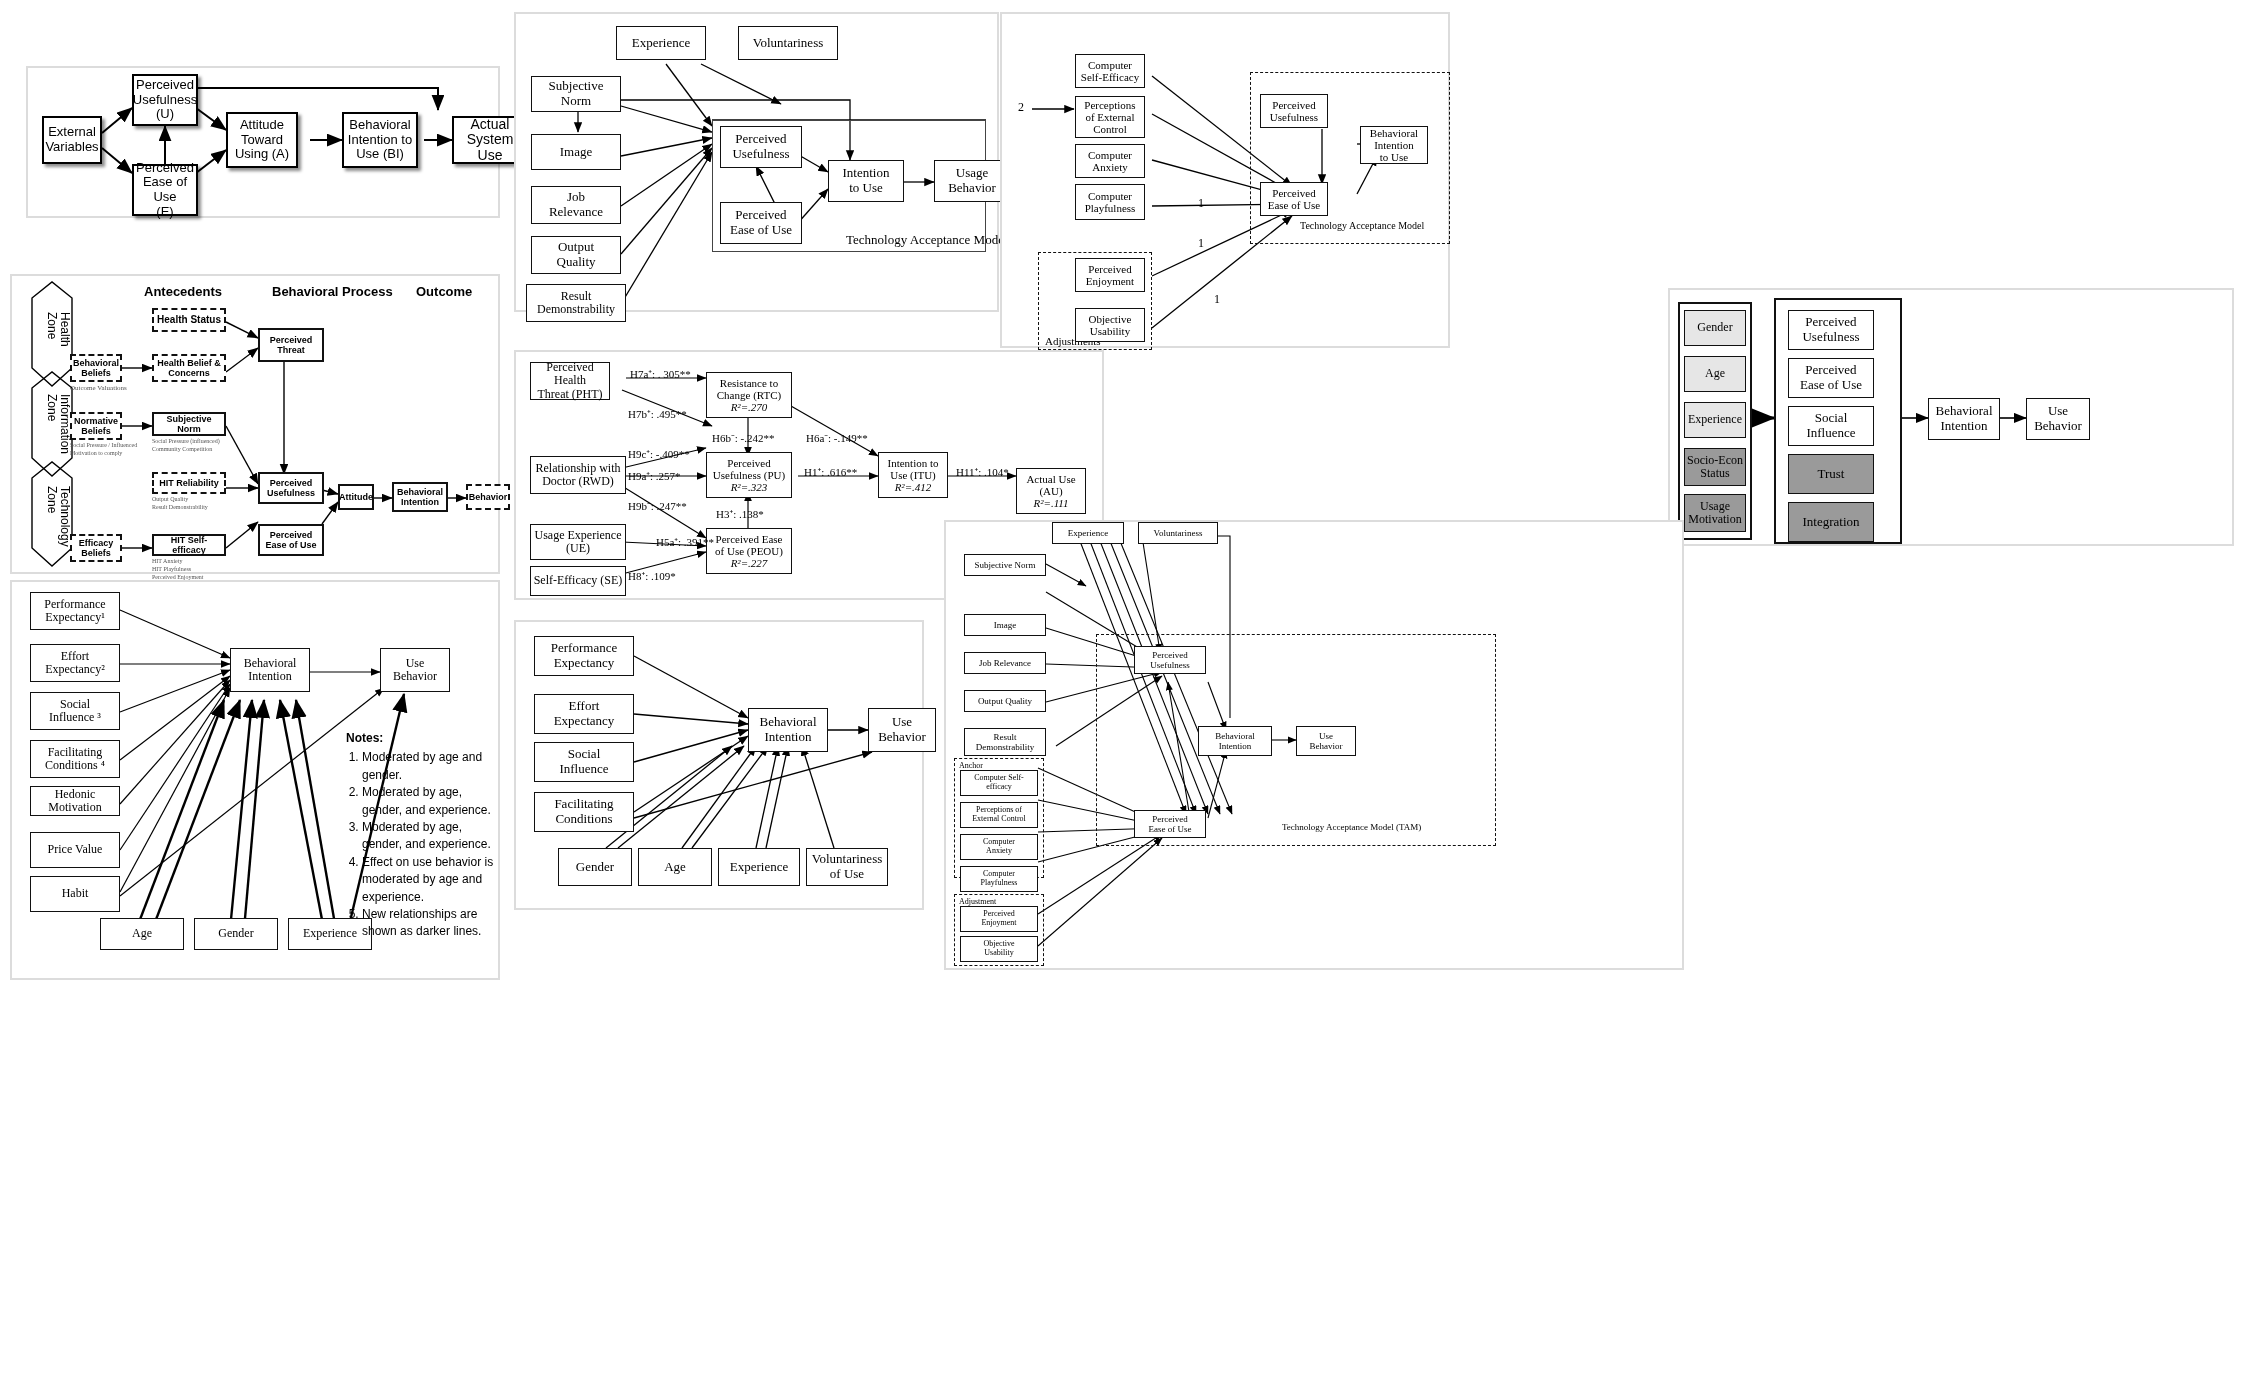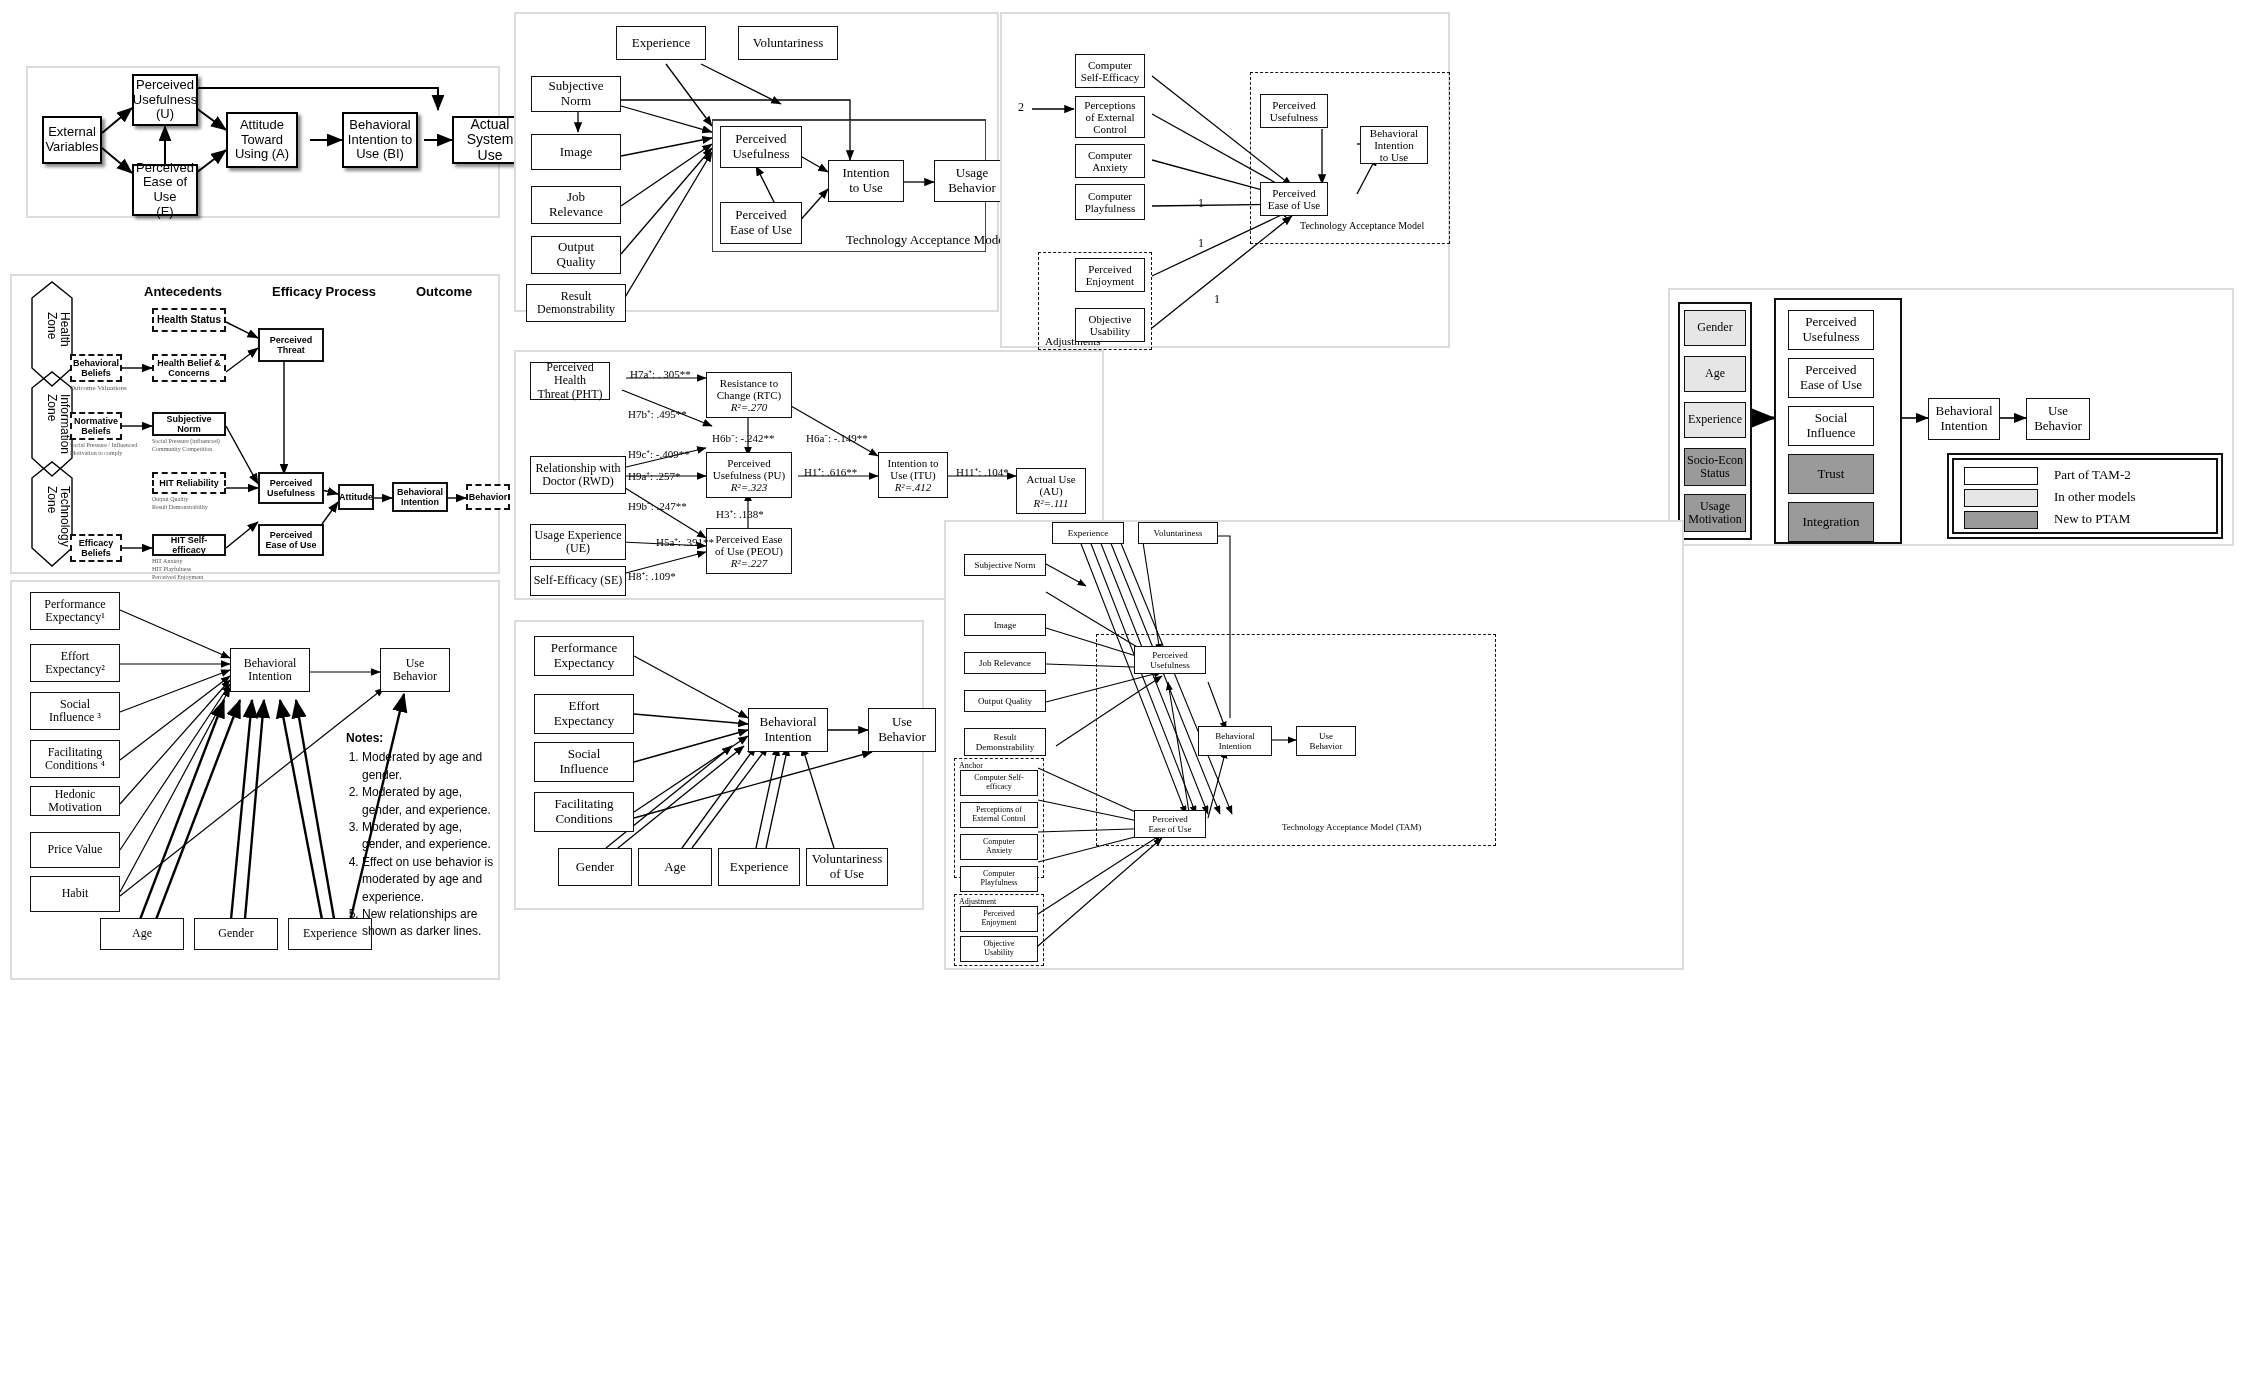--- a/index.html
+++ b/index.html
@@ -266,28 +266,20 @@
 
     <div class="node" style="left:258px;top:108px;width:72px;height:42px;font-size:13px;">
         <span style="white-space:pre-line">Behavioral
 Intention</span>
       </div>
     <div class="node" style="left:356px;top:108px;width:64px;height:42px;font-size:13px;">
         <span style="white-space:pre-line">Use
 Behavior</span>
       </div>
 
-    <div class="legendbox" style="left:282px;top:168px;width:266px;height:76px;">
-      <div style="position:absolute;left:10px;top:7px;width:74px;height:18px;background:#ffffff;" class="swatch"></div>
-      <div class="lbl" style="left:100px;top:7px;font-size:13px;">Part of TAM-2</div>
-      <div style="position:absolute;left:10px;top:29px;width:74px;height:18px;background:#e6e6e6;" class="swatch"></div>
-      <div class="lbl" style="left:100px;top:29px;font-size:13px;">In other models</div>
-      <div style="position:absolute;left:10px;top:51px;width:74px;height:18px;background:#9a9a9a;" class="swatch"></div>
-      <div class="lbl" style="left:100px;top:51px;font-size:13px;">New to PTAM</div>
-    </div>
   </div>
 
   <div class="panel" style="left:10px;top:274px;width:490px;height:300px;">
     <svg class="ov" width="490" height="300">
       <g stroke="#000" stroke-width="1.4" fill="none" marker-end="url(#ah)">
         <line x1="214" y1="46" x2="246" y2="62"></line>
         <line x1="214" y1="96" x2="246" y2="72"></line>
         <line x1="110" y1="92" x2="140" y2="92"></line>
         <line x1="110" y1="150" x2="140" y2="150"></line>
         <line x1="110" y1="272" x2="140" y2="272"></line>
@@ -300,21 +292,21 @@
         <line x1="360" y1="222" x2="380" y2="222"></line>
         <line x1="436" y1="222" x2="454" y2="222"></line>
       </g>
       <g stroke="#000" stroke-width="1.4" fill="none">
         <path d="M20,22 L40,6 L60,22 L60,92 L40,110 L20,92 Z"></path>
         <path d="M20,112 L40,96 L60,112 L60,182 L40,200 L20,182 Z"></path>
         <path d="M20,202 L40,186 L60,202 L60,272 L40,290 L20,272 Z"></path>
       </g>
     </svg>
     <div class="lbl sans b" style="left:132px;top:8px;font-size:13px;">Antecedents</div>
-    <div class="lbl sans b" style="left:260px;top:8px;font-size:13px;">Efficacy Process</div>
+    <div class="lbl sans b" style="left:260px;top:8px;font-size:13px;">Behavioral Process</div>
     <div class="lbl sans b" style="left:404px;top:8px;font-size:13px;">Outcome</div>
 
     <div class="lbl sans vtext" style="left:33px;top:36px;font-size:12px;line-height:1.1;">Health
 Zone</div>
     <div class="lbl sans vtext" style="left:33px;top:118px;font-size:12px;line-height:1.1;">Information
 Zone</div>
     <div class="lbl sans vtext" style="left:33px;top:210px;font-size:12px;line-height:1.1;">Technology
 Zone</div>
 
     <div class="node dash" style="left:140px;top:32px;width:74px;height:24px;font-size:10px;">

